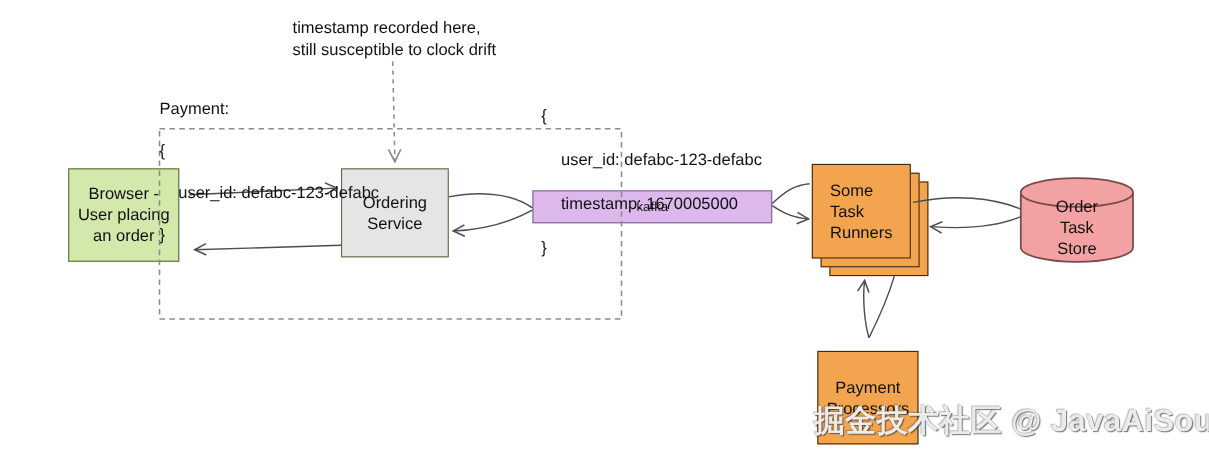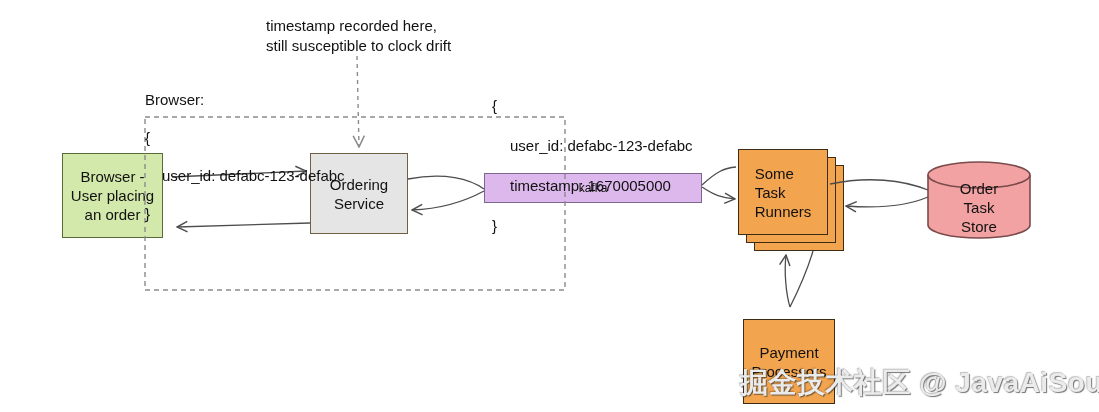--- a/index.html
+++ b/index.html
@@ -114,21 +114,21 @@
     <path d="M928,197 C902,208 872,208 846,206" fill="none" stroke="#4d4d4d" stroke-width="1.3" marker-end="url(#openArrow)"></path>
 
     <path d="M813,251 C806,275 794,299 790,307" fill="none" stroke="#4d4d4d" stroke-width="1.3"></path>
     <path d="M790,307 C786,294 784,272 786,255" fill="none" stroke="#4d4d4d" stroke-width="1.3" marker-end="url(#openArrow)"></path>
   </svg>
 
   <div class="floating clock-drift">timestamp recorded here,
 still susceptible to clock drift</div>
 
   <div class="floating request-block">
-    <div>Browser:</div>
+    <div>Payment:</div>
     <div>{</div>
     <div class="indent">user_id: defabc-123-defabc</div>
     <div>}</div>
   </div>
 
   <div class="floating message-block">
     <div>{</div>
     <div class="indent">user_id: defabc-123-defabc</div>
     <div class="indent">timestamp: 1670005000</div>
     <div>}</div>

